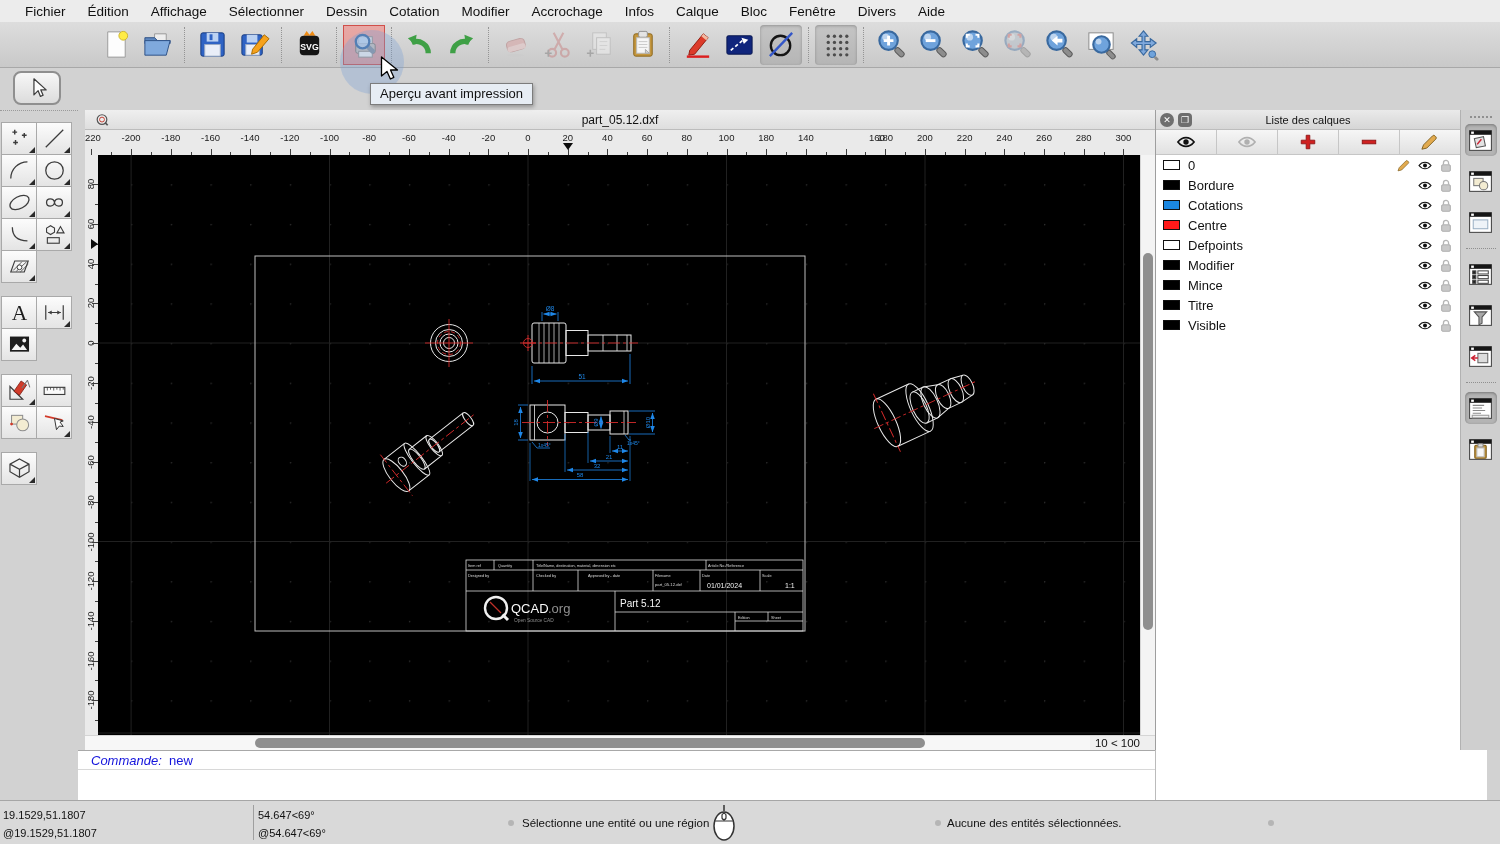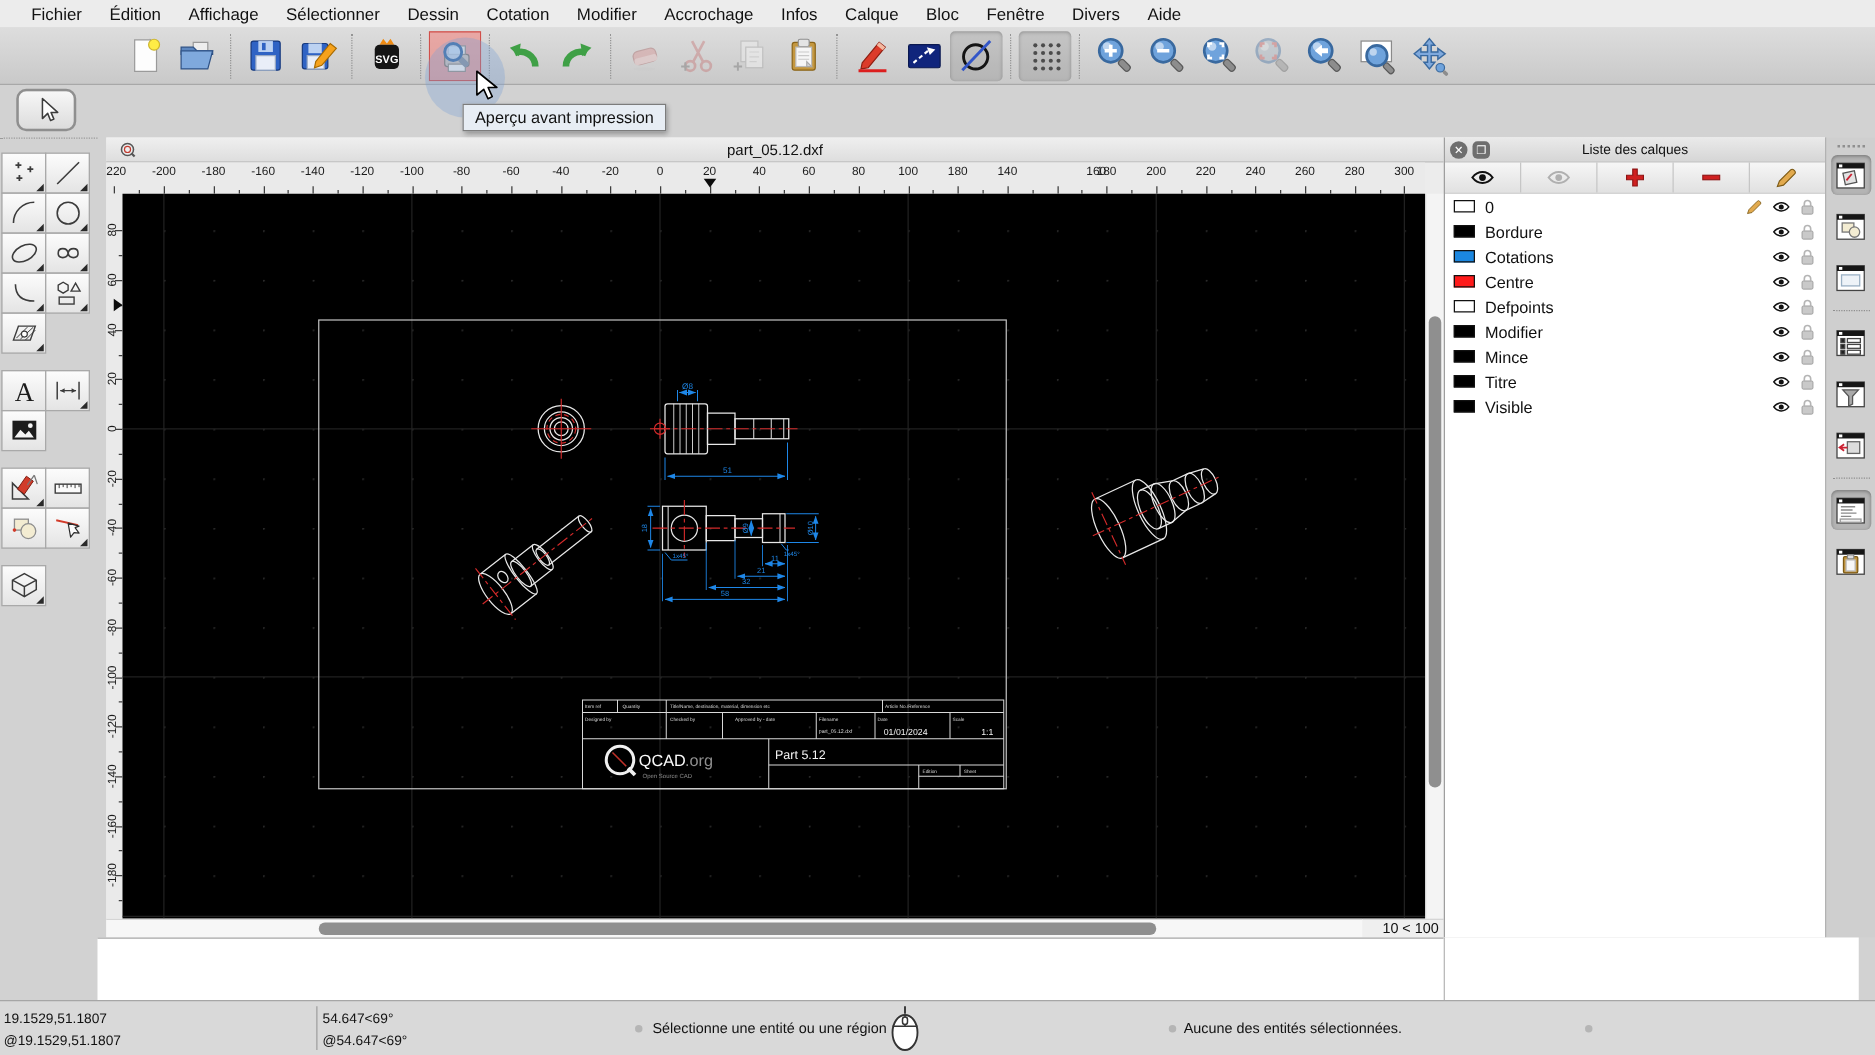--- a/index.html
+++ b/index.html
@@ -44,21 +44,21 @@
   .vlab{position:absolute;width:26px;height:12px;left:-7px;text-align:center;font-size:9.5px;color:#1c1c1c;transform:rotate(-90deg);}
   .vt{position:absolute;right:0;height:1px;width:3.5px;background:#3d3d3d;}
   .vt.M{width:6px;}
   .vmark{position:absolute;right:0;width:0;height:0;border:5px solid transparent;border-left:7px solid #0c0c0c;transform:translateY(-50%);}
   .canvas{position:absolute;left:13px;top:45px;width:1042px;height:580px;background:#000;}
   .canvas svg{position:absolute;left:0;top:0;font-family:"Liberation Sans",sans-serif;}
   .v-scroll{position:absolute;left:1055px;top:45px;width:15px;height:580px;background:#f4f4f4;border-left:1px solid #d5d5d5;}
   .v-thumb{position:absolute;left:2px;top:98px;width:10px;height:377px;background:#8f8f8f;border-radius:6px;}
   .h-scroll{position:absolute;left:0;top:625px;width:1005px;height:15px;background:#f7f7f7;border-top:1px solid #d5d5d5;}
   .h-thumb{position:absolute;left:170px;top:2px;width:670px;height:10px;background:#8f8f8f;border-radius:6px;}
-  .zoom-info{position:absolute;left:1005px;top:625px;width:65px;height:15px;background:#efefef;border-top:1px solid #d5d5d5;font-size:11.5px;line-height:14px;text-align:right;padding-right:4px;}
+  .zoom-info{position:absolute;left:1005px;top:625px;width:65px;height:15px;background:#efefef;border-top:1px solid #d5d5d5;font-size:11.5px;line-height:14px;text-align:right;padding-right:15px;}
   
   .lpanel{position:absolute;left:1155px;top:110px;width:305px;height:640px;background:#fff;border-left:1px solid #9e9e9e;}
   .lp-title{height:20px;background:linear-gradient(#eaeaea,#d6d6d6);border-bottom:1px solid #bdbdbd;font-size:11px;line-height:20px;text-align:center;position:relative;}
   .lp-close,.lp-float{position:absolute;top:3px;width:14px;height:14px;border-radius:50%;background:#6e6e6e;color:#fff;font-size:9px;line-height:14px;text-align:center;}
   .lp-close{left:4px;}.lp-float{left:22px;border-radius:4px;}
   .lp-close::after{content:"✕";}
   .lp-float::after{content:"❐";}
   .lp-toolbar{height:25px;display:flex;background:linear-gradient(#f6f6f6,#e1e1e1);border-bottom:1px solid #c6c6c6;}
   .lp-tbtn{flex:1;border-right:1px solid #c6c6c6;display:flex;align-items:center;justify-content:center;}
   .lp-tbtn:last-child{border-right:none;}
@@ -1151,20 +1151,24 @@
             <rect x="4" y="4.4" width="2.6" height="2.2" fill="#fff"></rect>
             <rect x="7.5" y="9" width="11" height="12.5" rx="1" fill="#c4973f" stroke="#7c5a16"></rect>
             <rect x="10.5" y="7.5" width="5" height="3.2" rx="1" fill="#ddd" stroke="#888"></rect>
             <rect x="9.5" y="11.5" width="7" height="8.5" fill="#f7f7f7" stroke="#bbb"></rect>
           </svg>
         </span>
       </div>
     </div>
 
   <div class="cmd">
+    <div class="cmd-history">
+      <span class="lbl">Commande:</span>
+      <span>&nbsp;</span><span>new</span>
+    </div>
   </div>
   <div class="rb-white"></div>
 
   <div class="statusbar">
     <span class="abs" style="left:3px;top:8px">19.1529,51.1807</span>
     <span class="abs" style="left:3px;top:26px">@19.1529,51.1807</span>
     <span class="st-div"></span>
     <span class="abs" style="left:258px;top:8px">54.647&lt;69°</span>
     <span class="abs" style="left:258px;top:26px">@54.647&lt;69°</span>
     <span class="dot" style="left:508px;top:19px"></span>

